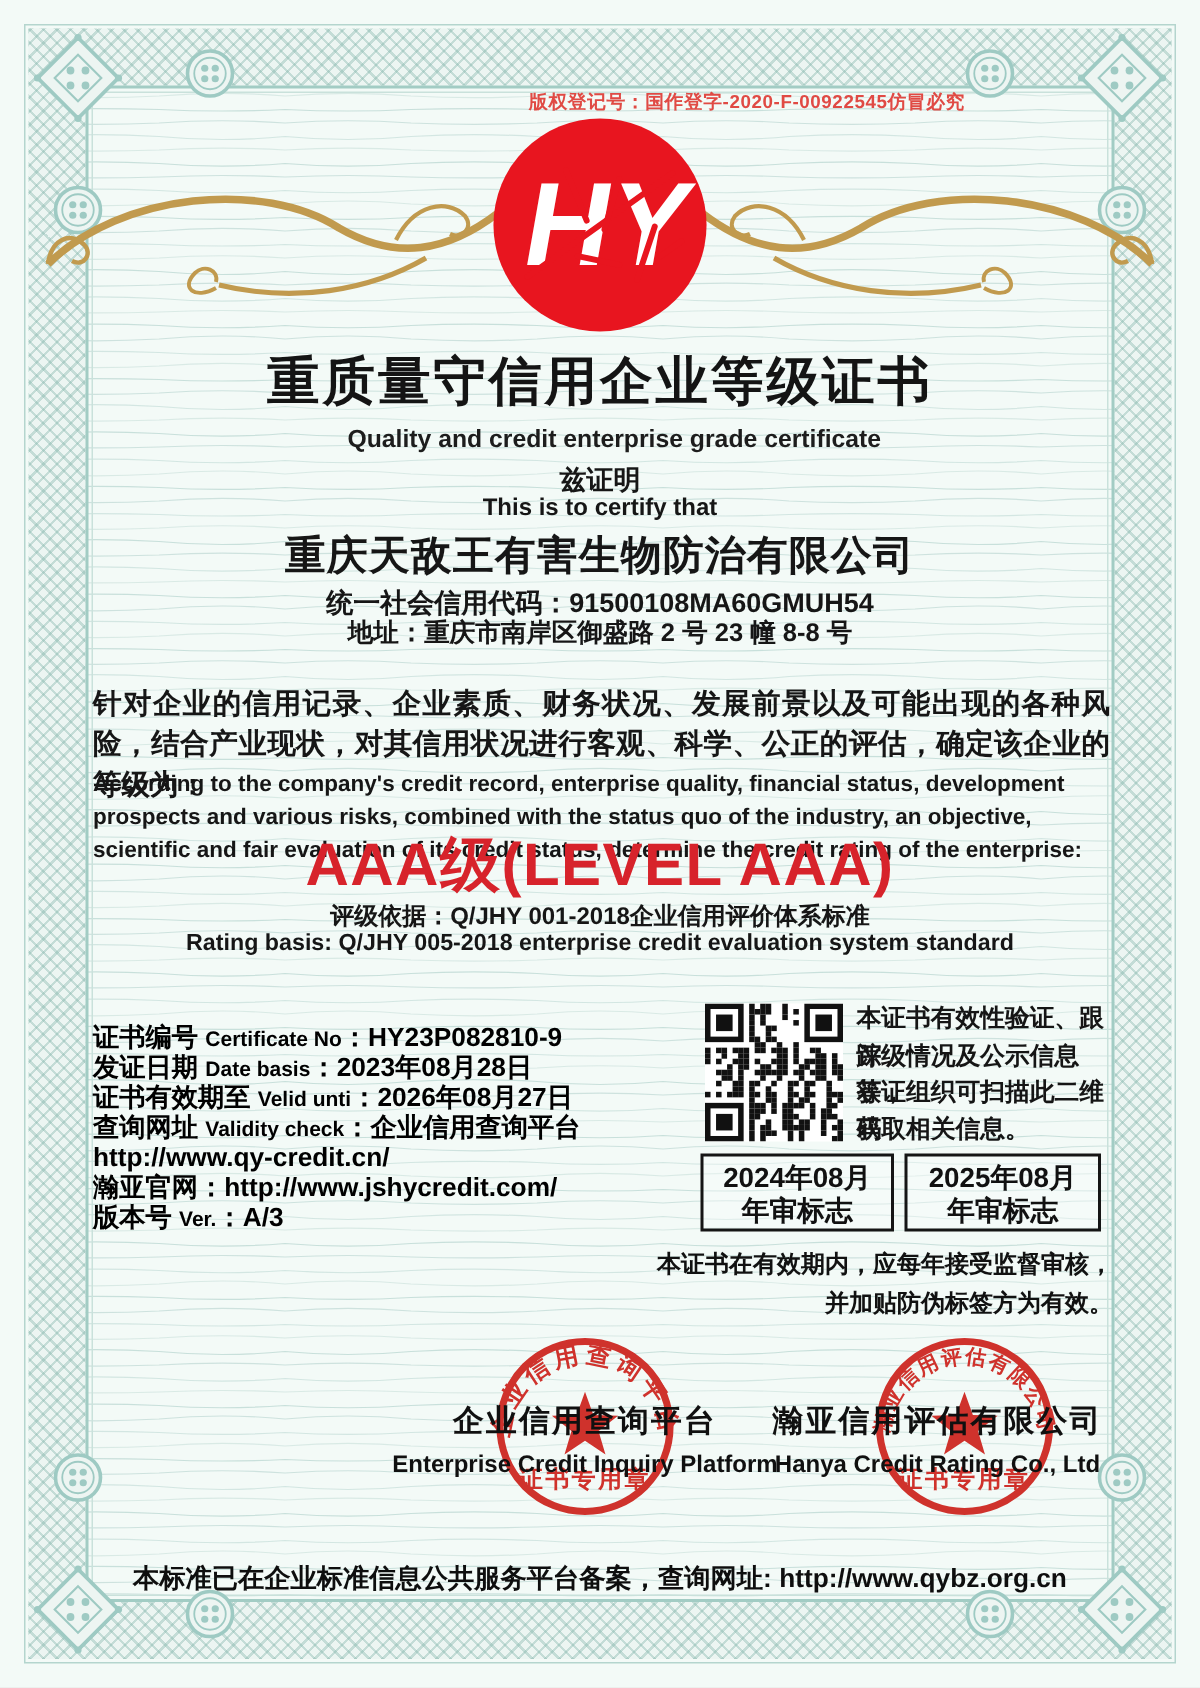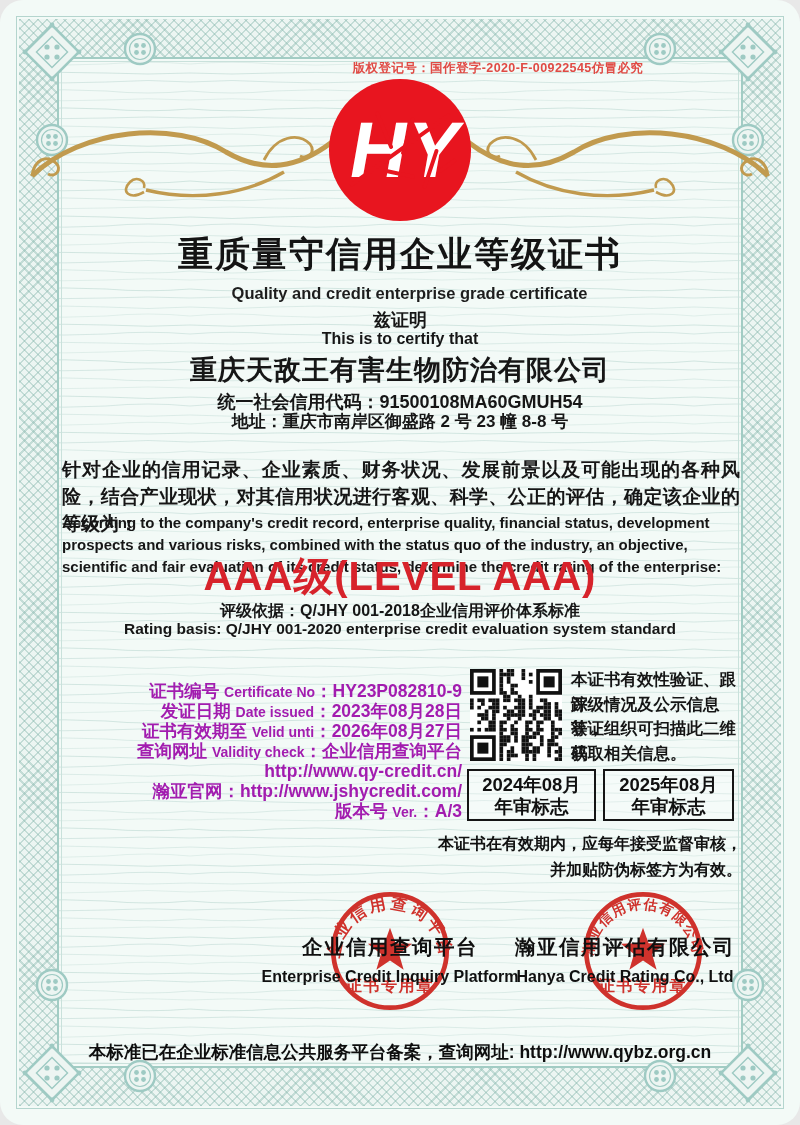--- a/index.html
+++ b/index.html
@@ -1,17 +1,17 @@
 <!DOCTYPE html>
 <html><head>
 <meta charset="utf-8">
 <style>
   html,body{margin:0;padding:0;background:#e8e8e8;}
   .page{position:relative;width:800px;height:1125px;margin:0 auto;background:#f3faf7;overflow:hidden;
-        font-family:"Liberation Sans",sans-serif;color:#161616;border-radius:23px;}
+        font-family:"Liberation Sans",sans-serif;color:#161616;}
   .abs{position:absolute;}
   .ctr{left:0;right:0;text-align:center;}
   svg{display:block;}
 
   
   #waves{position:absolute;left:0;top:0;}
 
   
   .frame-outer{position:absolute;inset:16px;border:1.5px solid #b4d5ce;pointer-events:none;}
   .band{position:absolute;background:
@@ -42,21 +42,21 @@
   .address{top:410px;font-size:17px;font-weight:700;}
 
   .para-cn{left:62px;top:456px;width:678px;font-size:19px;font-weight:700;line-height:27px;text-align:justify;}
   .para-en{left:62px;top:512px;width:680px;font-size:15px;font-weight:600;line-height:22px;}
 
   .grade{top:549px;font-size:40px;font-weight:800;letter-spacing:1px;color:#d7232b;}
   .basis-cn{top:601px;font-size:16px;font-weight:700;}
   .basis-en{top:620px;font-size:15.5px;font-weight:600;}
 
   .details{left:62px;top:681px;width:400px;}
-  .detail-line{height:20px;line-height:20px;font-size:17.5px;font-weight:600;white-space:pre;color:#a21caf;text-align:right;}
+  .detail-line{height:20px;line-height:20px;font-size:17.5px;font-weight:600;white-space:pre;color:#000000;}
   .dl-en{font-size:14px;}
 
   .qr{left:470px;top:669px;width:92px;height:92px;background:#fdfefe;}
   .qr-note{left:571px;top:667px;width:176px;}
   .qr-note div{height:24.5px;line-height:24.5px;font-size:16.5px;font-weight:600;color:#151515;}
 
   .badge{top:769px;height:45px;border:2.5px solid #151515;text-align:center;padding-top:3px;background:rgba(250,253,252,.35);}
   .badge-1{left:467px;width:125px;}
   .badge-2{left:603px;width:127px;}
   .badge div{font-size:18.5px;font-weight:600;line-height:22px;color:#111;}
@@ -315,25 +315,25 @@
   <div class="abs ctr certify-en">This is to certify that</div>
 
   <div class="abs ctr company-name">重庆天敌王有害生物防治有限公司</div>
   <div class="abs ctr credit-code">统一社会信用代码：91500108MA60GMUH54</div>
   <div class="abs ctr address">地址：重庆市南岸区御盛路 2 号 23 幢 8-8 号</div>
 
   <div class="abs para-cn">针对企业的信用记录、企业素质、财务状况、发展前景以及可能出现的各种风险，结合产业现状，对其信用状况进行客观、科学、公正的评估，确定该企业的等级为：</div>
   <div class="abs para-en">According to the company's credit record, enterprise quality, financial status, development prospects and various risks, combined with the status quo of the industry, an objective, scientific and fair evaluation of its credit status, determine the credit rating of the enterprise:</div>
   <div class="abs ctr grade">AAA级(LEVEL AAA)</div>
   <div class="abs ctr basis-cn">评级依据：Q/JHY 001-2018企业信用评价体系标准</div>
-  <div class="abs ctr basis-en">Rating basis: Q/JHY 001-2020 enterprise credit evaluation system standard</div>
+  <div class="abs ctr basis-en">Rating basis: Q/JHY 005-2018 enterprise credit evaluation system standard</div>
 
   <div class="abs details">
     <div class="detail-line"><span class="dl-cn">证书编号 </span><span class="dl-en">Certificate No</span><span class="dl-val">：HY23P082810-9</span></div>
-    <div class="detail-line"><span class="dl-cn">发证日期 </span><span class="dl-en">Date issued</span><span class="dl-val">：2023年08月28日</span></div>
+    <div class="detail-line"><span class="dl-cn">发证日期 </span><span class="dl-en">Date basis</span><span class="dl-val">：2023年08月28日</span></div>
     <div class="detail-line"><span class="dl-cn">证书有效期至 </span><span class="dl-en">Velid unti</span><span class="dl-val">：2026年08月27日</span></div>
     <div class="detail-line"><span class="dl-cn">查询网址 </span><span class="dl-en">Validity check</span><span class="dl-val">：企业信用查询平台</span></div>
     <div class="detail-line"><span class="dl-cn"></span><span class="dl-en"></span><span class="dl-val">http://www.qy-credit.cn/</span></div>
     <div class="detail-line"><span class="dl-cn">瀚亚官网</span><span class="dl-en"></span><span class="dl-val">：http://www.jshycredit.com/</span></div>
     <div class="detail-line"><span class="dl-cn">版本号 </span><span class="dl-en">Ver.</span><span class="dl-val">：A/3</span></div>
   </div>
 
   <svg id="qr" class="abs qr" viewBox="0 0 90 90">
       <rect x="0" y="0" width="90" height="90" fill="#ffffff"></rect>
       <rect x="28.8" y="0" width="3.6" height="3.6" fill="#111"></rect>

